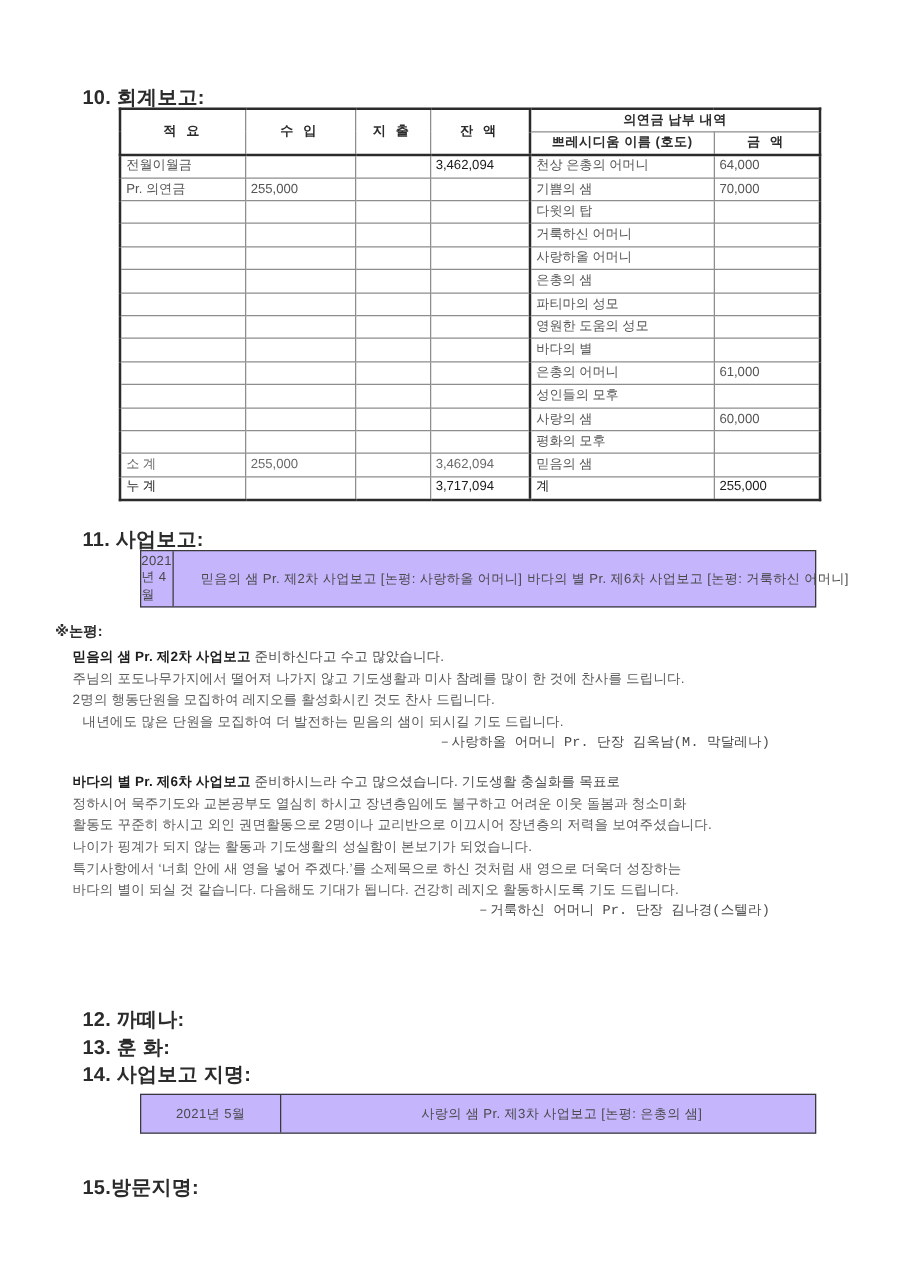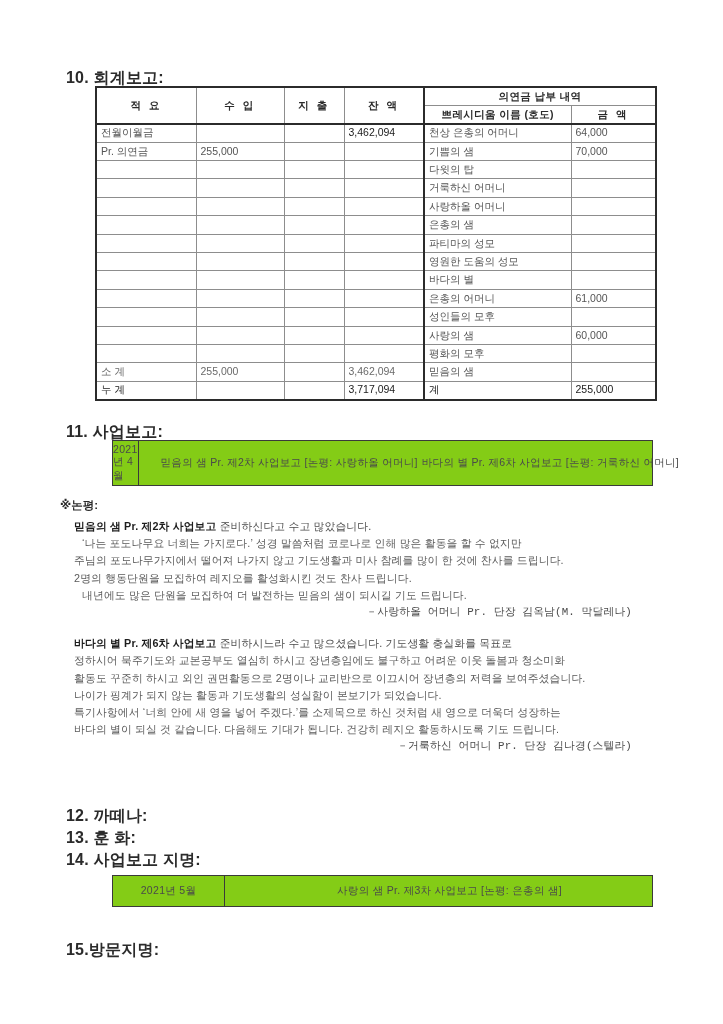--- a/index.html
+++ b/index.html
@@ -62,21 +62,21 @@
   .sub-row { color:#6a6a6a; }
   .strong-val { font-weight: bold; color:#1a1a1a; }
   .pres { padding-left: 8px; }
 
   
   .rbox {
     position: absolute;
     border: 1.6px solid #3a3a3a;
     display: flex;
     align-items: stretch;
-    background: #84cc16;
+    background: #c4b5fd;
   }
   .rbox .date {
     width: 112px;
     border-right: 1.6px solid #3a3a3a;
     display: flex; align-items: center; justify-content: center;
     font-size: 10.5px;
     color: #4a4a4a;
     letter-spacing: .3px;
   }
   .rbox .lines {
@@ -87,21 +87,21 @@
     align-items: center;
   }
   .rbox .lines div {
     font-size: 10.5px;
     color: #4a4a4a;
     letter-spacing: .3px;
     white-space: nowrap;
   }
 
   
-  .comment-block { position:absolute; left:60px; top:498px; width:620px; }
+  .comment-block { position:absolute; left:44px; top:498px; width:620px; }
   .cmt-title {
     font-size: 11.5px; font-weight: bold; color:#2b2b2b; margin-bottom: 5px;
   }
   .cmt-group { margin-bottom: 14px; }
   .cmt-line {
     font-size: 10.8px;
     line-height: 17.2px;
     color: #5a5a5a;
     letter-spacing: .15px;
     white-space: nowrap;
@@ -277,21 +277,20 @@
     </div>
   </div>
 
   <div class="comment-block">
     <div class="cmt-title">※논평:</div>
 
     <div class="cmt-group">
       <div class="cmt-line i1 lead">
         <b>믿음의 샘 Pr.  제2차 사업보고</b><span> 준비하신다고 수고 많았습니다.</span>
       </div>
-      <div class="cmt-line i2">‘나는 포도나무요 너희는 가지로다.’ 성경 말씀처럼 코로나로 인해 많은 활동을 할 수 없지만</div>
       <div class="cmt-line i1">주님의 포도나무가지에서 떨어져 나가지 않고 기도생활과 미사 참례를 많이 한 것에 찬사를 드립니다.</div>
       <div class="cmt-line i1">2명의 행동단원을 모집하여 레지오를 활성화시킨 것도 찬사 드립니다.</div>
       <div class="cmt-line i2">내년에도 많은 단원을 모집하여 더 발전하는 믿음의 샘이 되시길 기도 드립니다.</div>
       <div class="cmt-line cmt-sign">－사랑하올 어머니 Pr. 단장 김옥남(M. 막달레나)</div>
     </div>
 
     <div class="cmt-group">
       <div class="cmt-line i1 lead">
         <b>바다의 별 Pr. 제6차 사업보고</b><span> 준비하시느라 수고 많으셨습니다. 기도생활 충실화를 목표로</span>
       </div>

